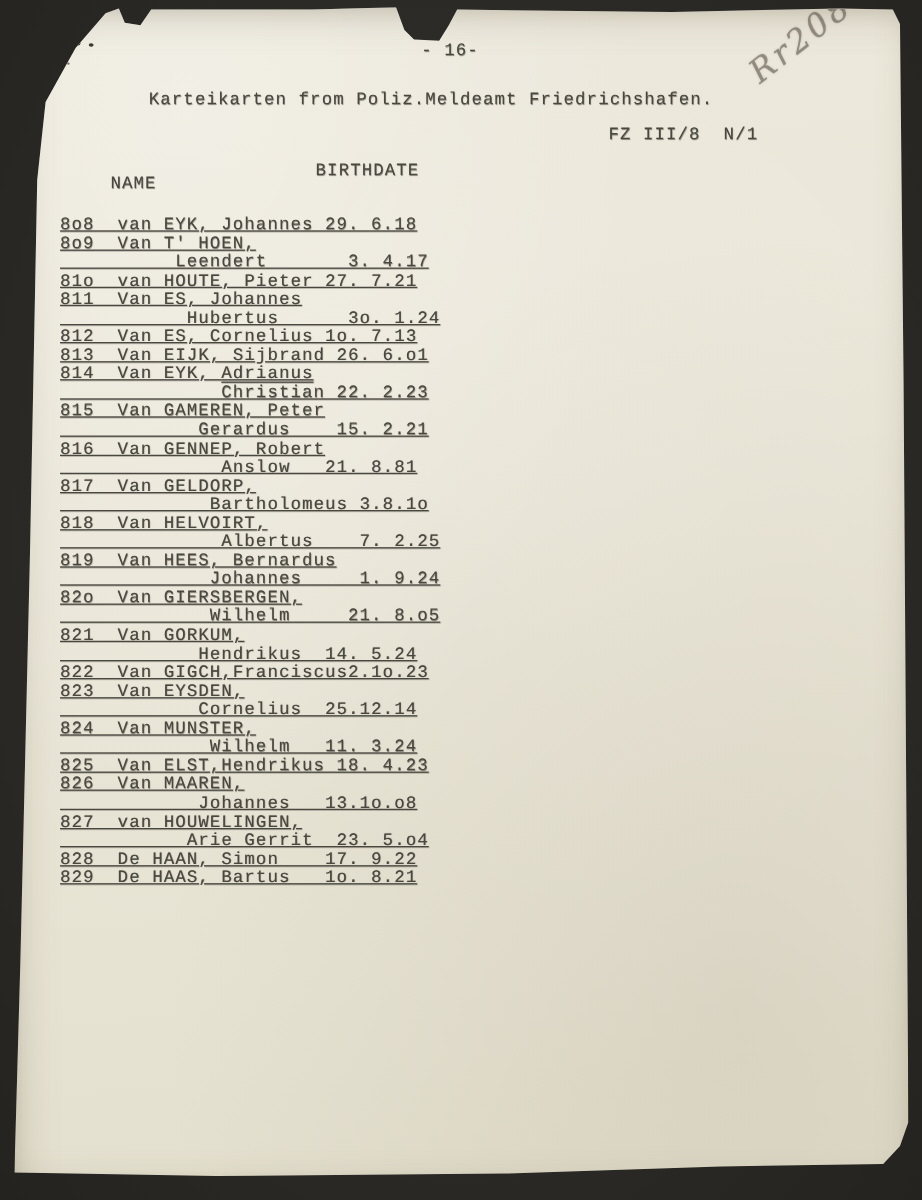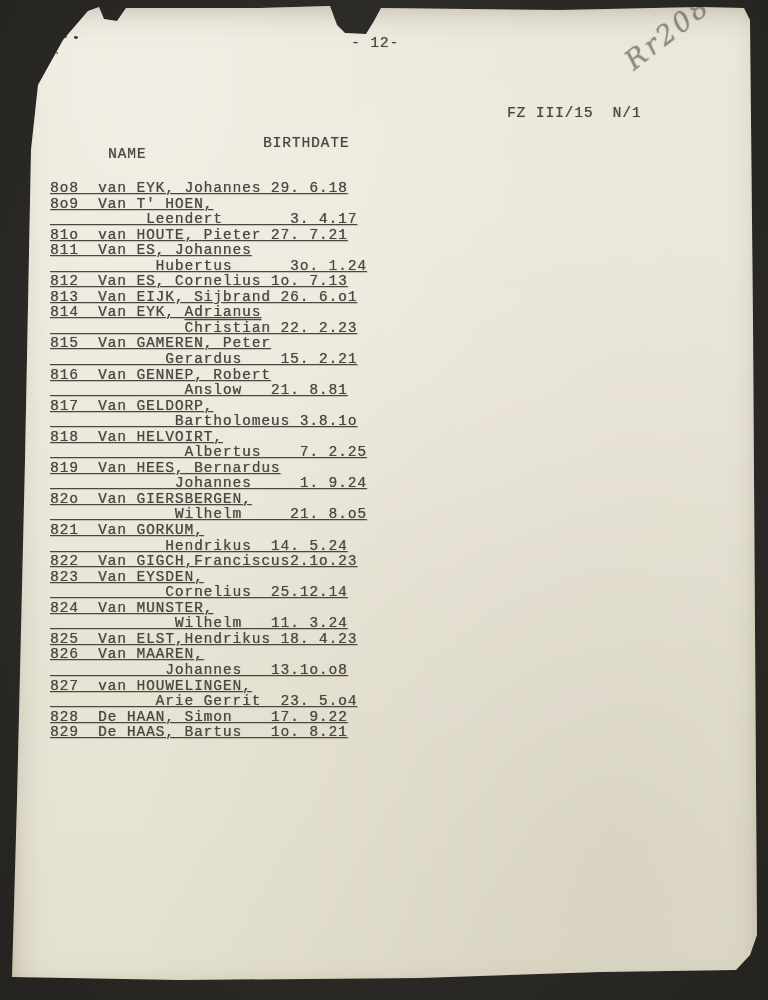--- a/index.html
+++ b/index.html
@@ -48,21 +48,21 @@
     font-size: 14.5px;
     letter-spacing: 0.9px;
     color: #49473f;
     text-shadow: 0.4px 0.4px 0.7px rgba(73,71,63,0.65);
     white-space: pre;
     line-height: 15.55px;
   }
   .page-number  { left: 351px; top: 36px;  }
   .doc-title    { left: 124px; top: 77px;  }
   .reference    { left: 507px; top: 106px; }
-  .col-name     { left: 108px;  top: 147px; }
+  .col-name     { left: 92px;  top: 147px; }
   .col-birth    { left: 263px; top: 136px; }
   .entry-list   { left: 50px;  top: 181px; text-decoration: underline; }
   .entry-list .line { white-space: pre; height: 15.55px; }
   .entry-list .u {
     text-decoration: underline;
     text-decoration-thickness: 1.4px;
     text-underline-offset: 2.5px;
   }
   .handwritten {
     position: absolute;
@@ -82,24 +82,25 @@
   .speck-2 { left: 63px; top: 34px; width: 4px;  height: 4px;  }
   .speck-3 { left: 74px; top: 36px; width: 4px;  height: 3px;  }
   .speck-4 { left: 56px; top: 52px; width: 2px;  height: 2px;  opacity: .7; }
 </style>
 </head>
 <body>
 
 <div class="scan-bg">
   <div class="page">
 
-    <div class="typed page-number">- 12-</div>
+    <div class="typed page-number">- 16-</div>
 
+    <div class="typed doc-title">Karteikarten from Poliz.Meldeamt Friedrichshafen.</div>
 
-    <div class="typed reference">FZ III/15  N/1</div>
+    <div class="typed reference">FZ III/8  N/1</div>
 
     <div class="handwritten">Rr208</div>
 
     <div class="typed col-name">NAME</div>
 
     <div class="typed col-birth">BIRTHDATE</div>
 
     <div class="typed entry-list"><div class="line"><span>8o8  van EYK, Johannes 29. 6.18</span></div><div class="line"><span>8o9  Van T' HOEN,</span></div><div class="line"><span>          Leendert       3. 4.17</span></div><div class="line"><span>81o  van HOUTE, Pieter 27. 7.21</span></div><div class="line"><span>811  Van ES, Johannes</span></div><div class="line"><span>           Hubertus      3o. 1.24</span></div><div class="line"><span>812  Van ES, Cornelius 1o. 7.13</span></div><div class="line"><span>813  Van EIJK, Sijbrand 26. 6.o1</span></div><div class="line"><span>814  Van EYK, </span><span class="u">Adrianus</span></div><div class="line"><span>              Christian 22. 2.23</span></div><div class="line"><span>815  Van GAMEREN, Peter</span></div><div class="line"><span>            Gerardus    15. 2.21</span></div><div class="line"><span>816  Van GENNEP, Robert</span></div><div class="line"><span>              Anslow   21. 8.81</span></div><div class="line"><span>817  Van GELDORP,</span></div><div class="line"><span>             Bartholomeus 3.8.1o</span></div><div class="line"><span>818  Van HELVOIRT,</span></div><div class="line"><span>              Albertus    7. 2.25</span></div><div class="line"><span>819  Van HEES, Bernardus</span></div><div class="line"><span>             Johannes     1. 9.24</span></div><div class="line"><span>82o  Van GIERSBERGEN,</span></div><div class="line"><span>             Wilhelm     21. 8.o5</span></div><div class="line"><span>821  Van GORKUM,</span></div><div class="line"><span>            Hendrikus  14. 5.24</span></div><div class="line"><span>822  Van GIGCH,Franciscus2.1o.23</span></div><div class="line"><span>823  Van EYSDEN,</span></div><div class="line"><span>            Cornelius  25.12.14</span></div><div class="line"><span>824  Van MUNSTER,</span></div><div class="line"><span>             Wilhelm   11. 3.24</span></div><div class="line"><span>825  Van ELST,Hendrikus 18. 4.23</span></div><div class="line"><span>826  Van MAAREN,</span></div><div class="line"><span>            Johannes   13.1o.o8</span></div><div class="line"><span>827  van HOUWELINGEN,</span></div><div class="line"><span>           Arie Gerrit  23. 5.o4</span></div><div class="line"><span>828  De HAAN, Simon    17. 9.22</span></div><div class="line"><span>829  De HAAS, Bartus   1o. 8.21</span></div></div>
 
     <div class="speck speck-1"></div>

